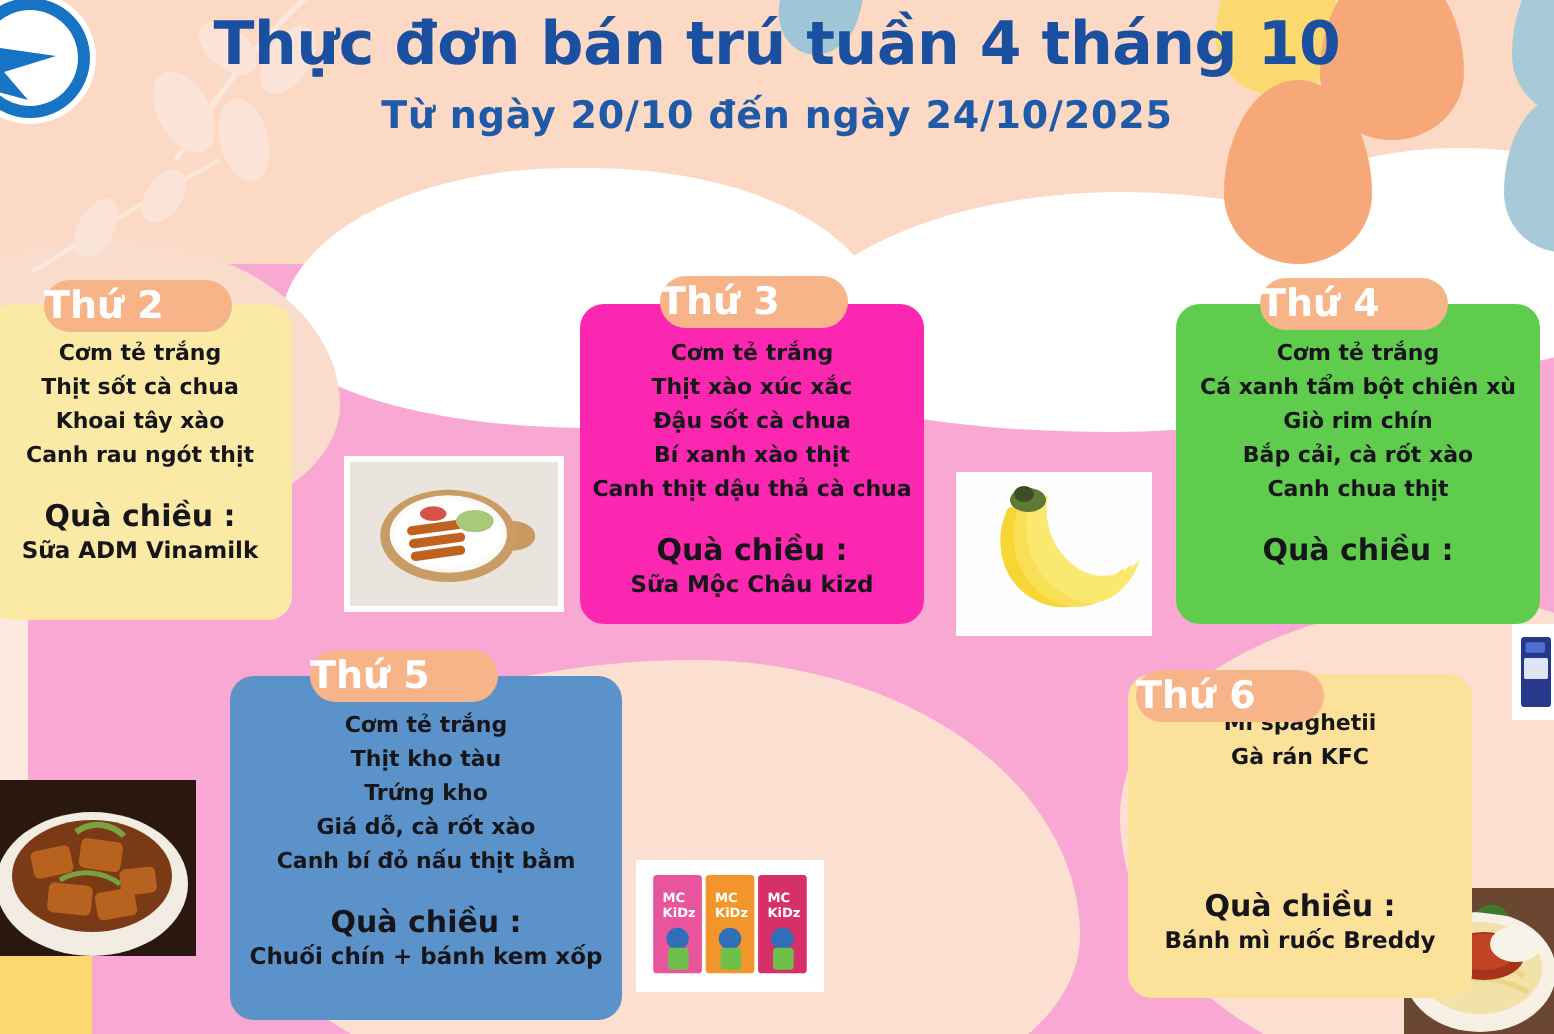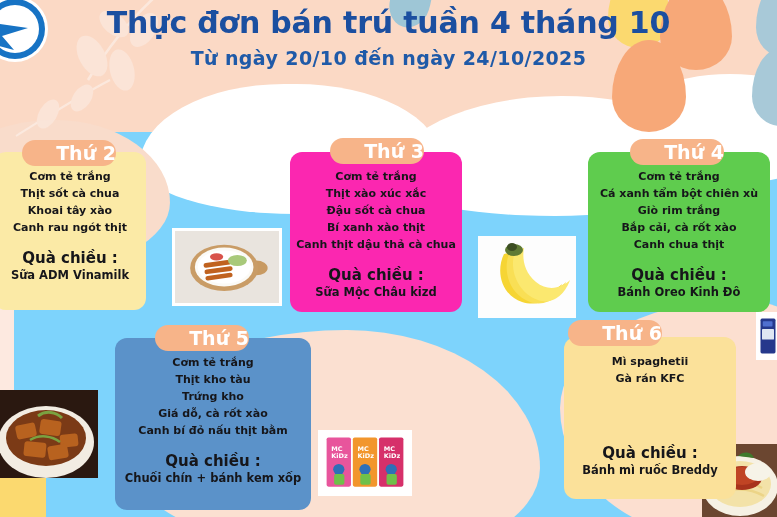--- a/index.html
+++ b/index.html
@@ -11,21 +11,21 @@
     height: 517px;
     overflow: hidden;
     font-family: "DejaVu Sans", "Liberation Sans", sans-serif;
     background: #ffffff;
   }
   #poster {
     position: relative;
     width: 777px;
     height: 517px;
     overflow: hidden;
-    background: #7dd3fc;
+    background: #f9a8d4;
   }
 
   
   .bg-peach-top {
     position: absolute;
     left: 0; top: 0;
     width: 777px; height: 132px;
     background: #fbd9c5;
     z-index: 0;
   }
@@ -152,21 +152,21 @@
   .day-pill {
     position: absolute;
     z-index: 6;
     background: #f7b489;
     color: #ffffff;
     border-radius: 40px;
     font-size: 19px;
     font-weight: 700;
     line-height: 26px;
     height: 26px;
-    text-align: right;
+    text-align: left;
     font-family: "DejaVu Sans", "Liberation Sans", sans-serif;
   }
   .dish-list {
     margin: 0;
     padding: 0;
     list-style: none;
   }
   .dish-list li {
     font-size: 11px;
     font-weight: 700;
@@ -195,21 +195,21 @@
   
   #card-mon   { left: -6px;  top: 152px; width: 152px; height: 158px; }
   #pill-mon   { left: 22px;  top: 140px; width: 94px; }
   #card-tue   { left: 290px; top: 152px; width: 172px; height: 160px; }
   #pill-tue   { left: 330px; top: 138px; width: 94px; }
   #card-wed   { left: 588px; top: 152px; width: 182px; height: 160px; }
   #pill-wed   { left: 630px; top: 139px; width: 94px; }
   #card-thu   { left: 115px; top: 338px; width: 196px; height: 172px; }
   #pill-thu   { left: 155px; top: 325px; width: 94px; }
   #card-fri   { left: 528px; top: 337px; width: 172px; height: 162px; margin-left: 36px; }
-  #pill-fri   { left: 568px; top: 320px; width: 94px; }
+  #pill-fri   { left: 568px; top: 335px; width: 94px; }
 
   
   .photo {
     position: absolute;
     z-index: 3;
     overflow: hidden;
     background: #ffffff;
     border: 3px solid #ffffff;
     box-sizing: border-box;
   }
@@ -381,26 +381,25 @@
     </ul>
     <div class="snack-label">Quà chiều :</div>
     <div class="snack-value">Sữa Mộc Châu kizd</div>
   </div>
   <div class="day-pill" id="pill-tue">Thứ 3</div>
 
   <div class="day-card" id="card-wed" style="background:#5fcc4e;">
     <ul class="dish-list">
       <li>Cơm tẻ trắng</li>
       <li>Cá xanh tẩm bột chiên xù</li>
-      <li>Giò rim trắng</li>
+      <li>Giò rim chín</li>
       <li>Bắp cải, cà rốt xào</li>
       <li>Canh chua thịt</li>
     </ul>
     <div class="snack-label">Quà chiều :</div>
-    <div class="snack-value">Bánh Oreo Kinh Đô</div>
   </div>
   <div class="day-pill" id="pill-wed">Thứ 4</div>
 
   <div class="day-card" id="card-thu" style="background:#5b92c9;">
     <ul class="dish-list">
       <li>Cơm tẻ trắng</li>
       <li>Thịt kho tàu</li>
       <li>Trứng kho</li>
       <li>Giá dỗ, cà rốt xào</li>
       <li>Canh bí đỏ nấu thịt bằm</li>

